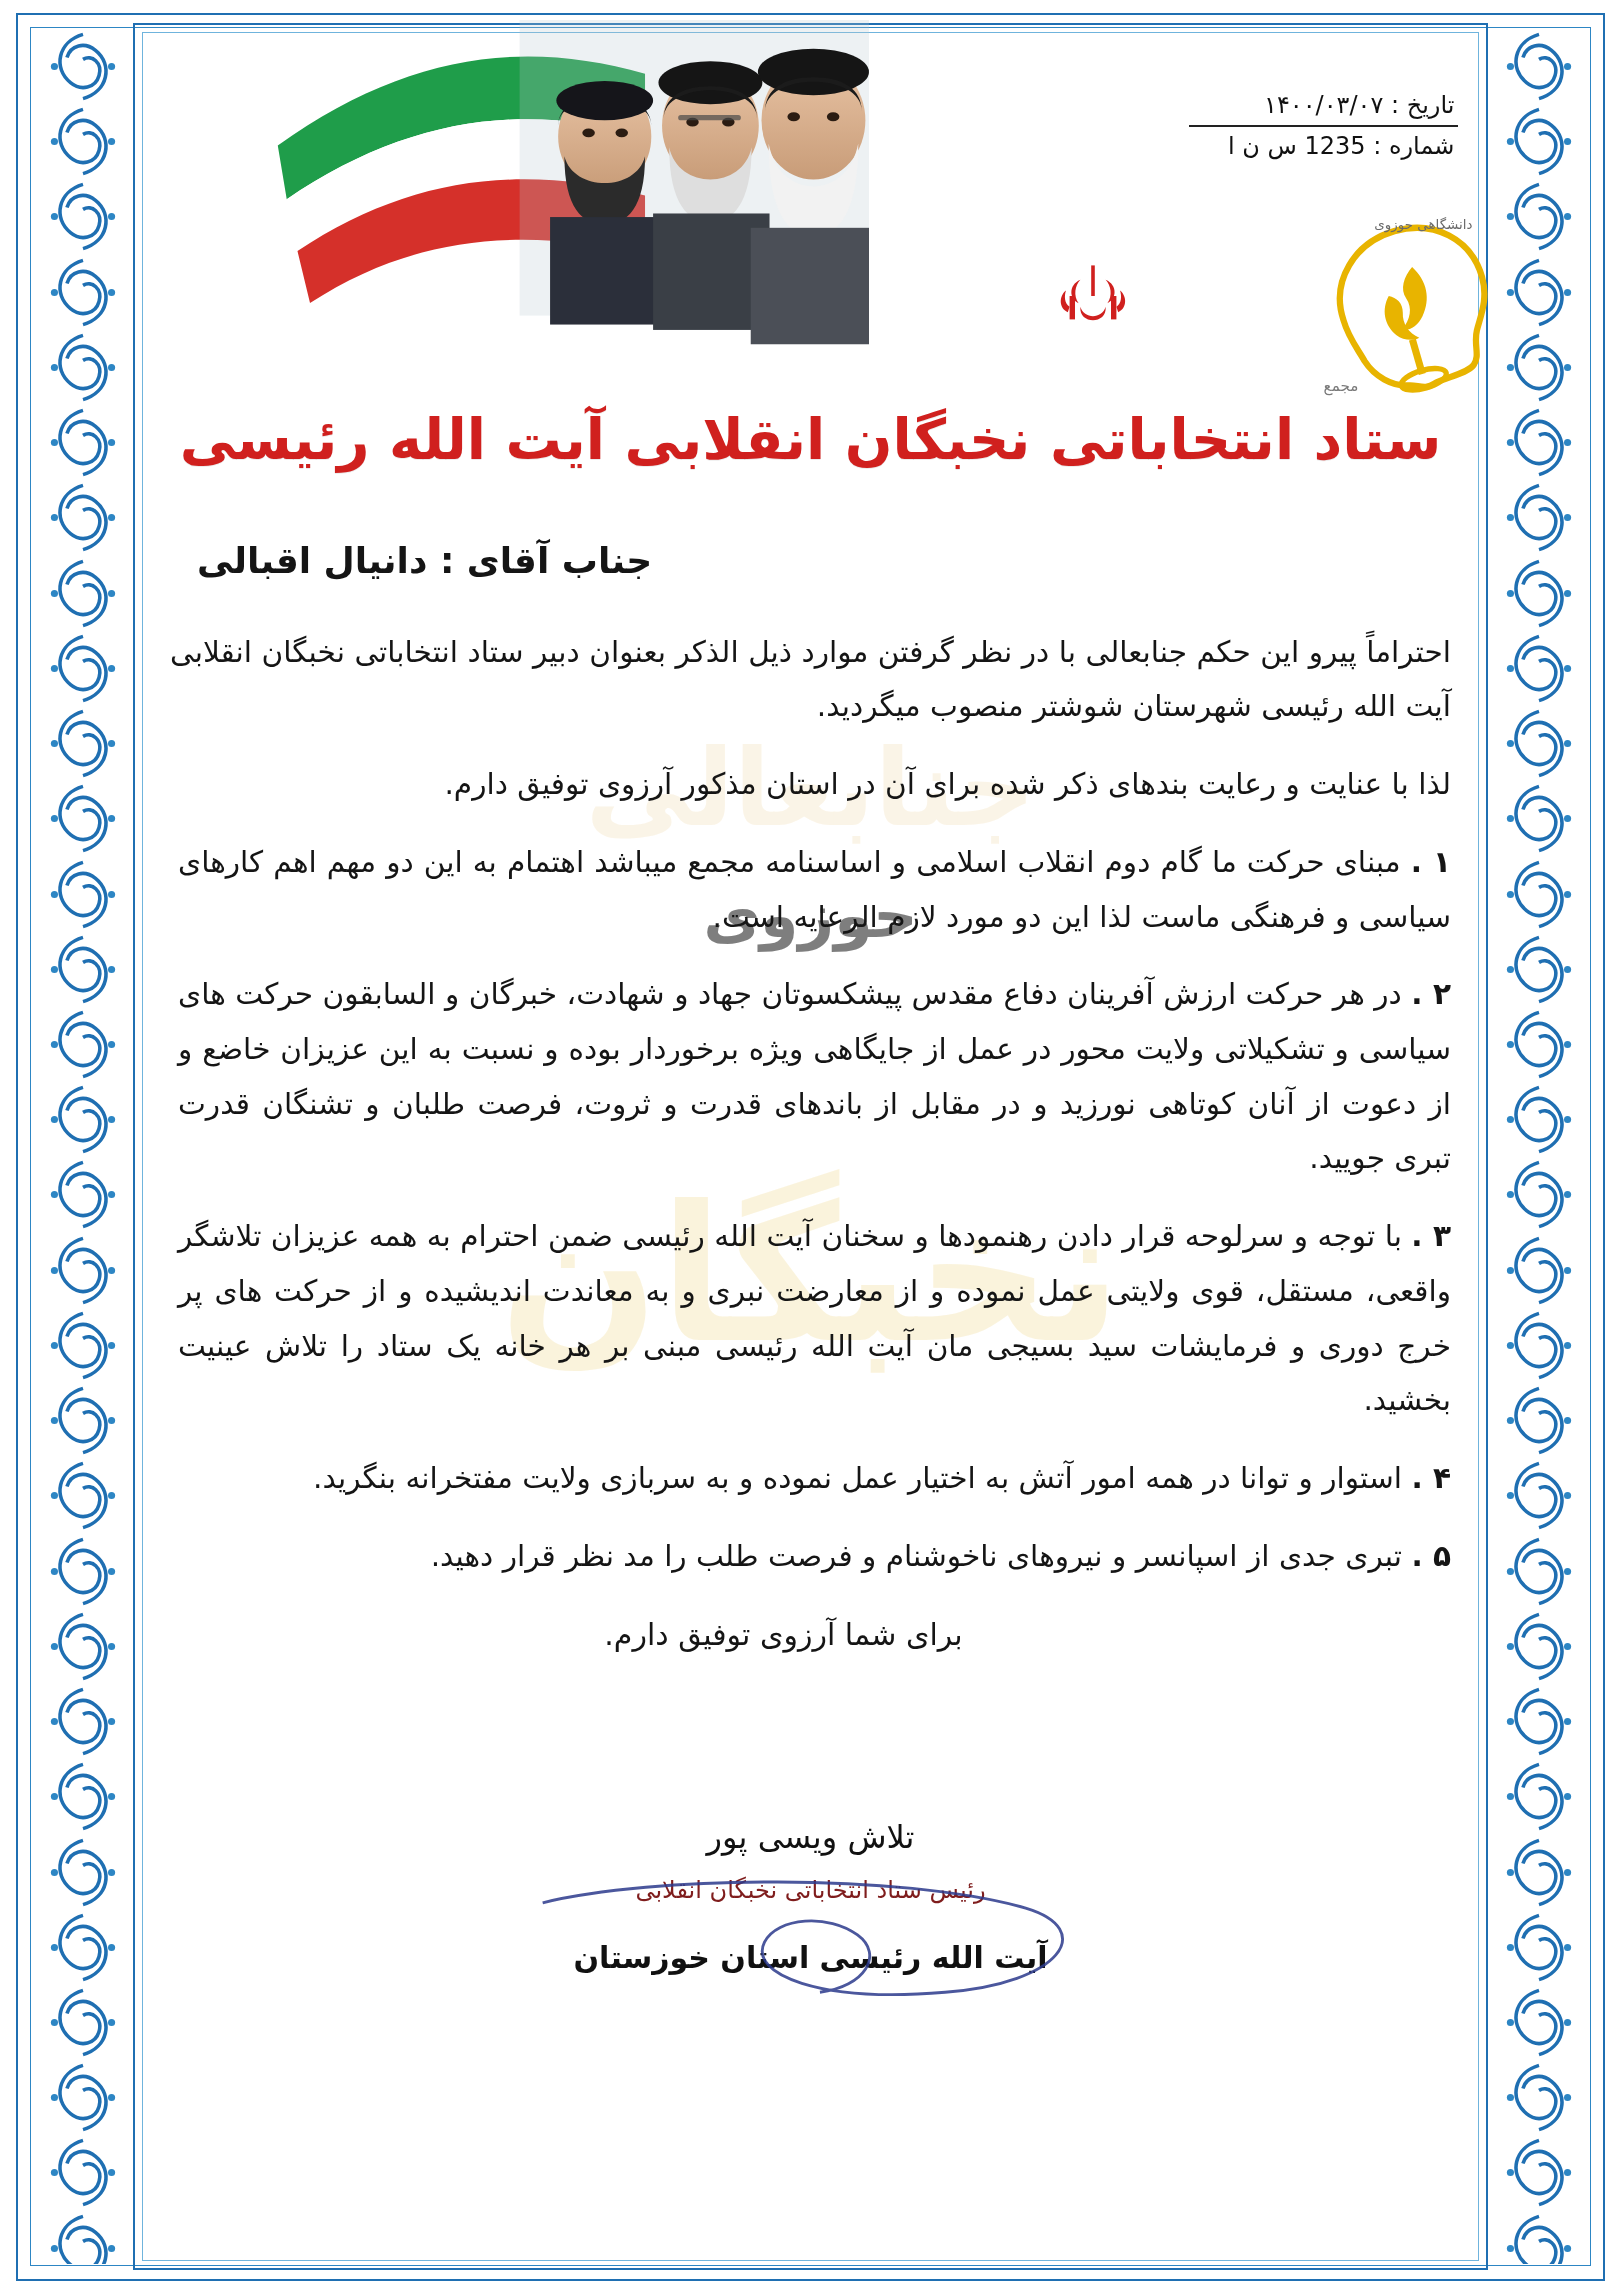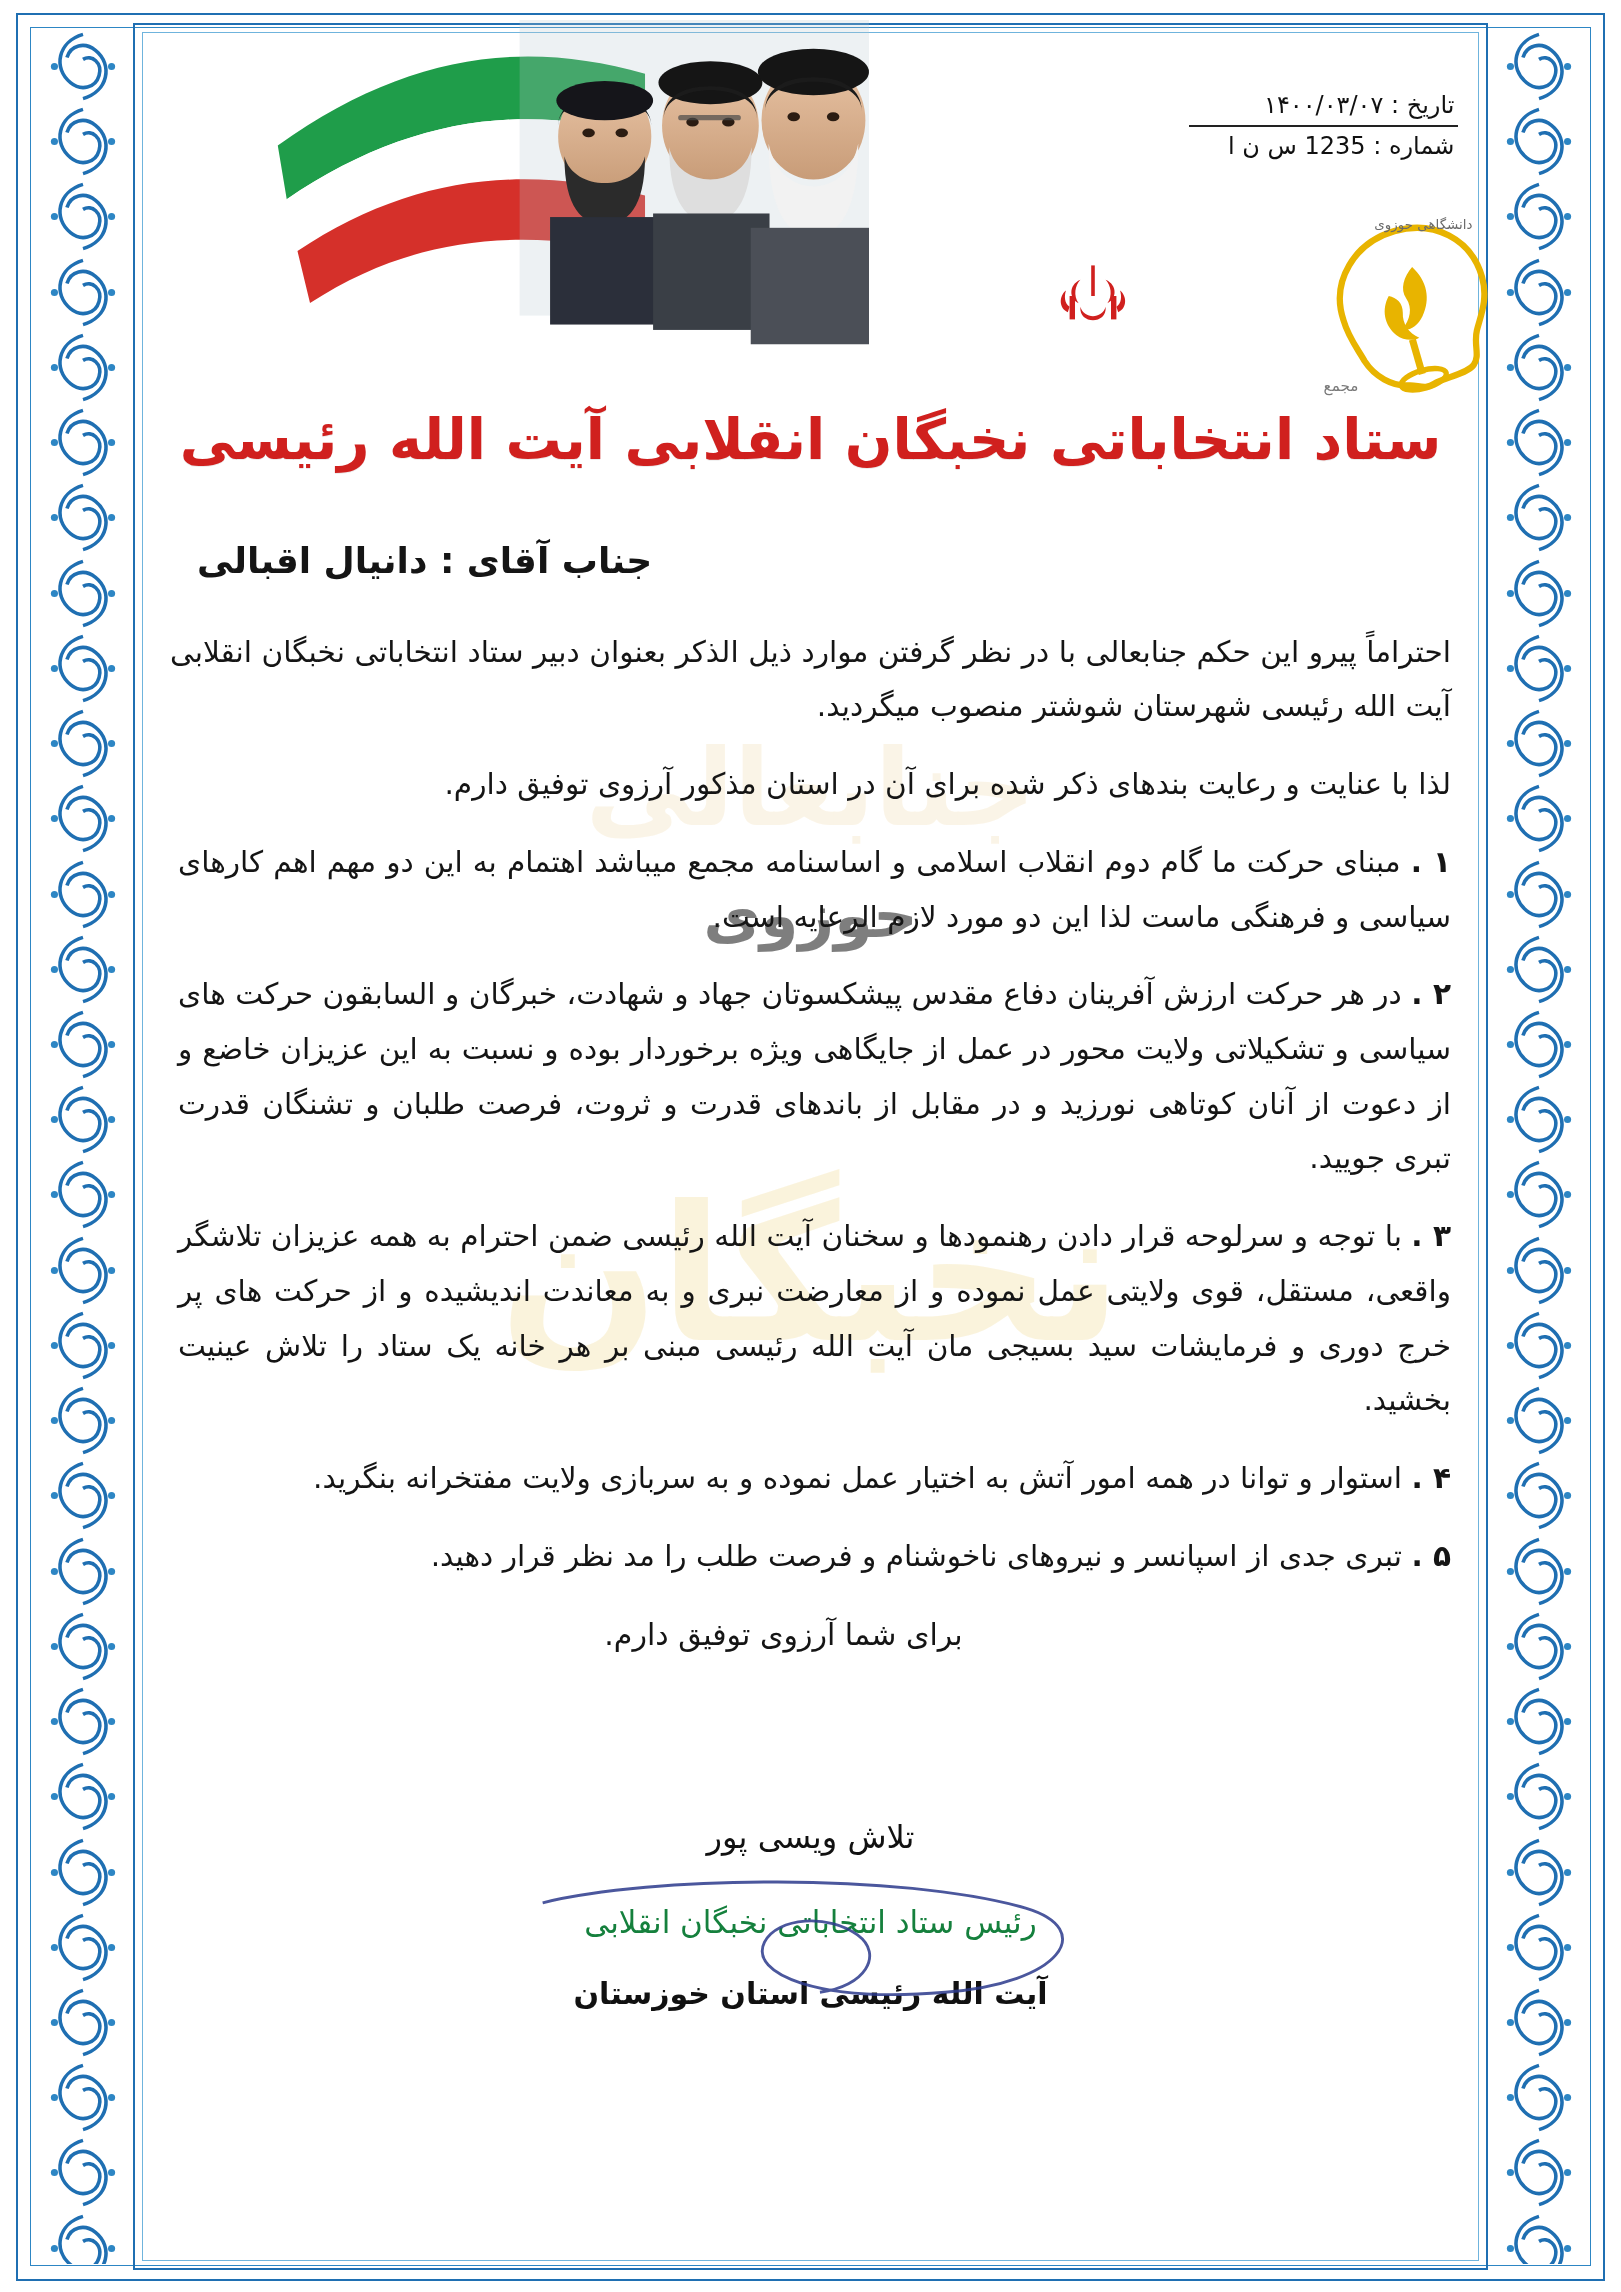--- a/index.html
+++ b/index.html
@@ -167,21 +167,21 @@
 
   
   .sign{
     position:absolute;
     left:0;right:0;
     top:1818px;
     text-align:center;
     direction:rtl;
   }
   .sign-name{font-size:32px;color:#111;margin-bottom:5.4px;}
-  .sign-role{font-size:31px;color:#15803d;margin-top:48px;}
+  .sign-role{font-size:24px;color:#7f1d1d;margin-top:20px;}
   .sign-role2{font-size:30px;color:#111;margin-top:36px;font-weight:bold;}
   .sign-scribble{
     position:absolute;
     left:50%;top:1867px;
     transform:translateX(-50%);
     width:573px;height:161px;
     pointer-events:none;
   }
 </style>
 </head>

